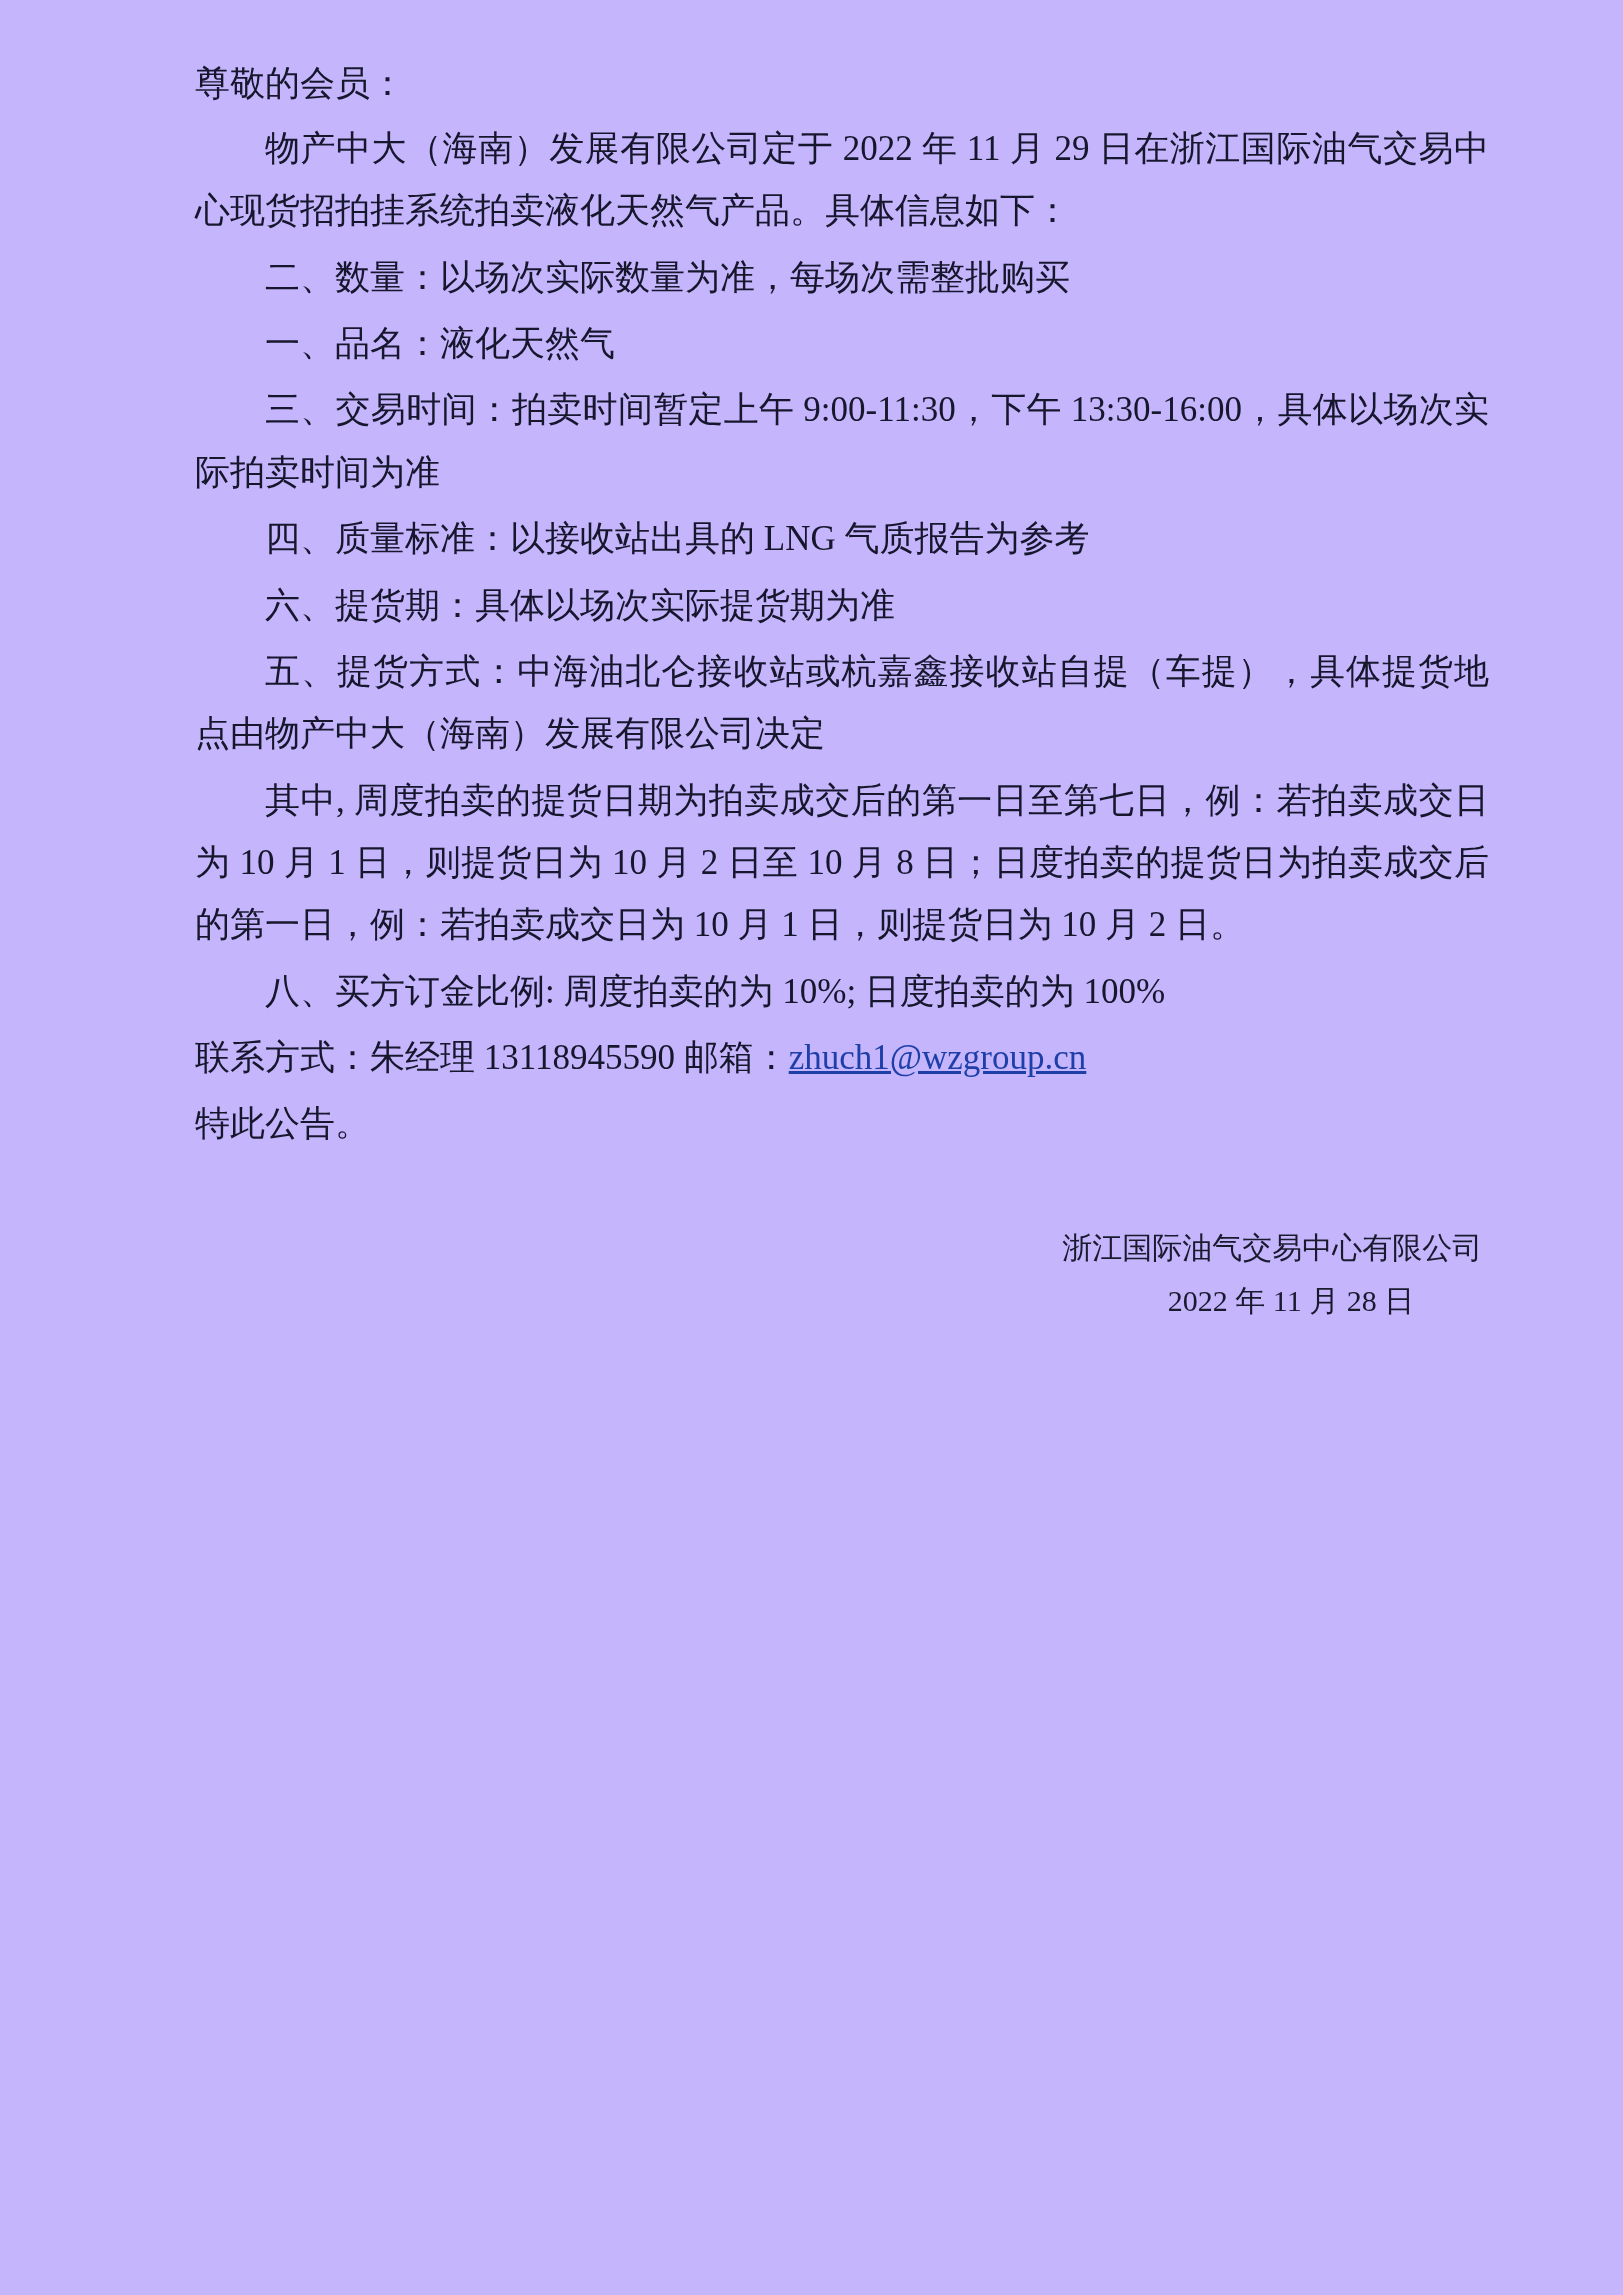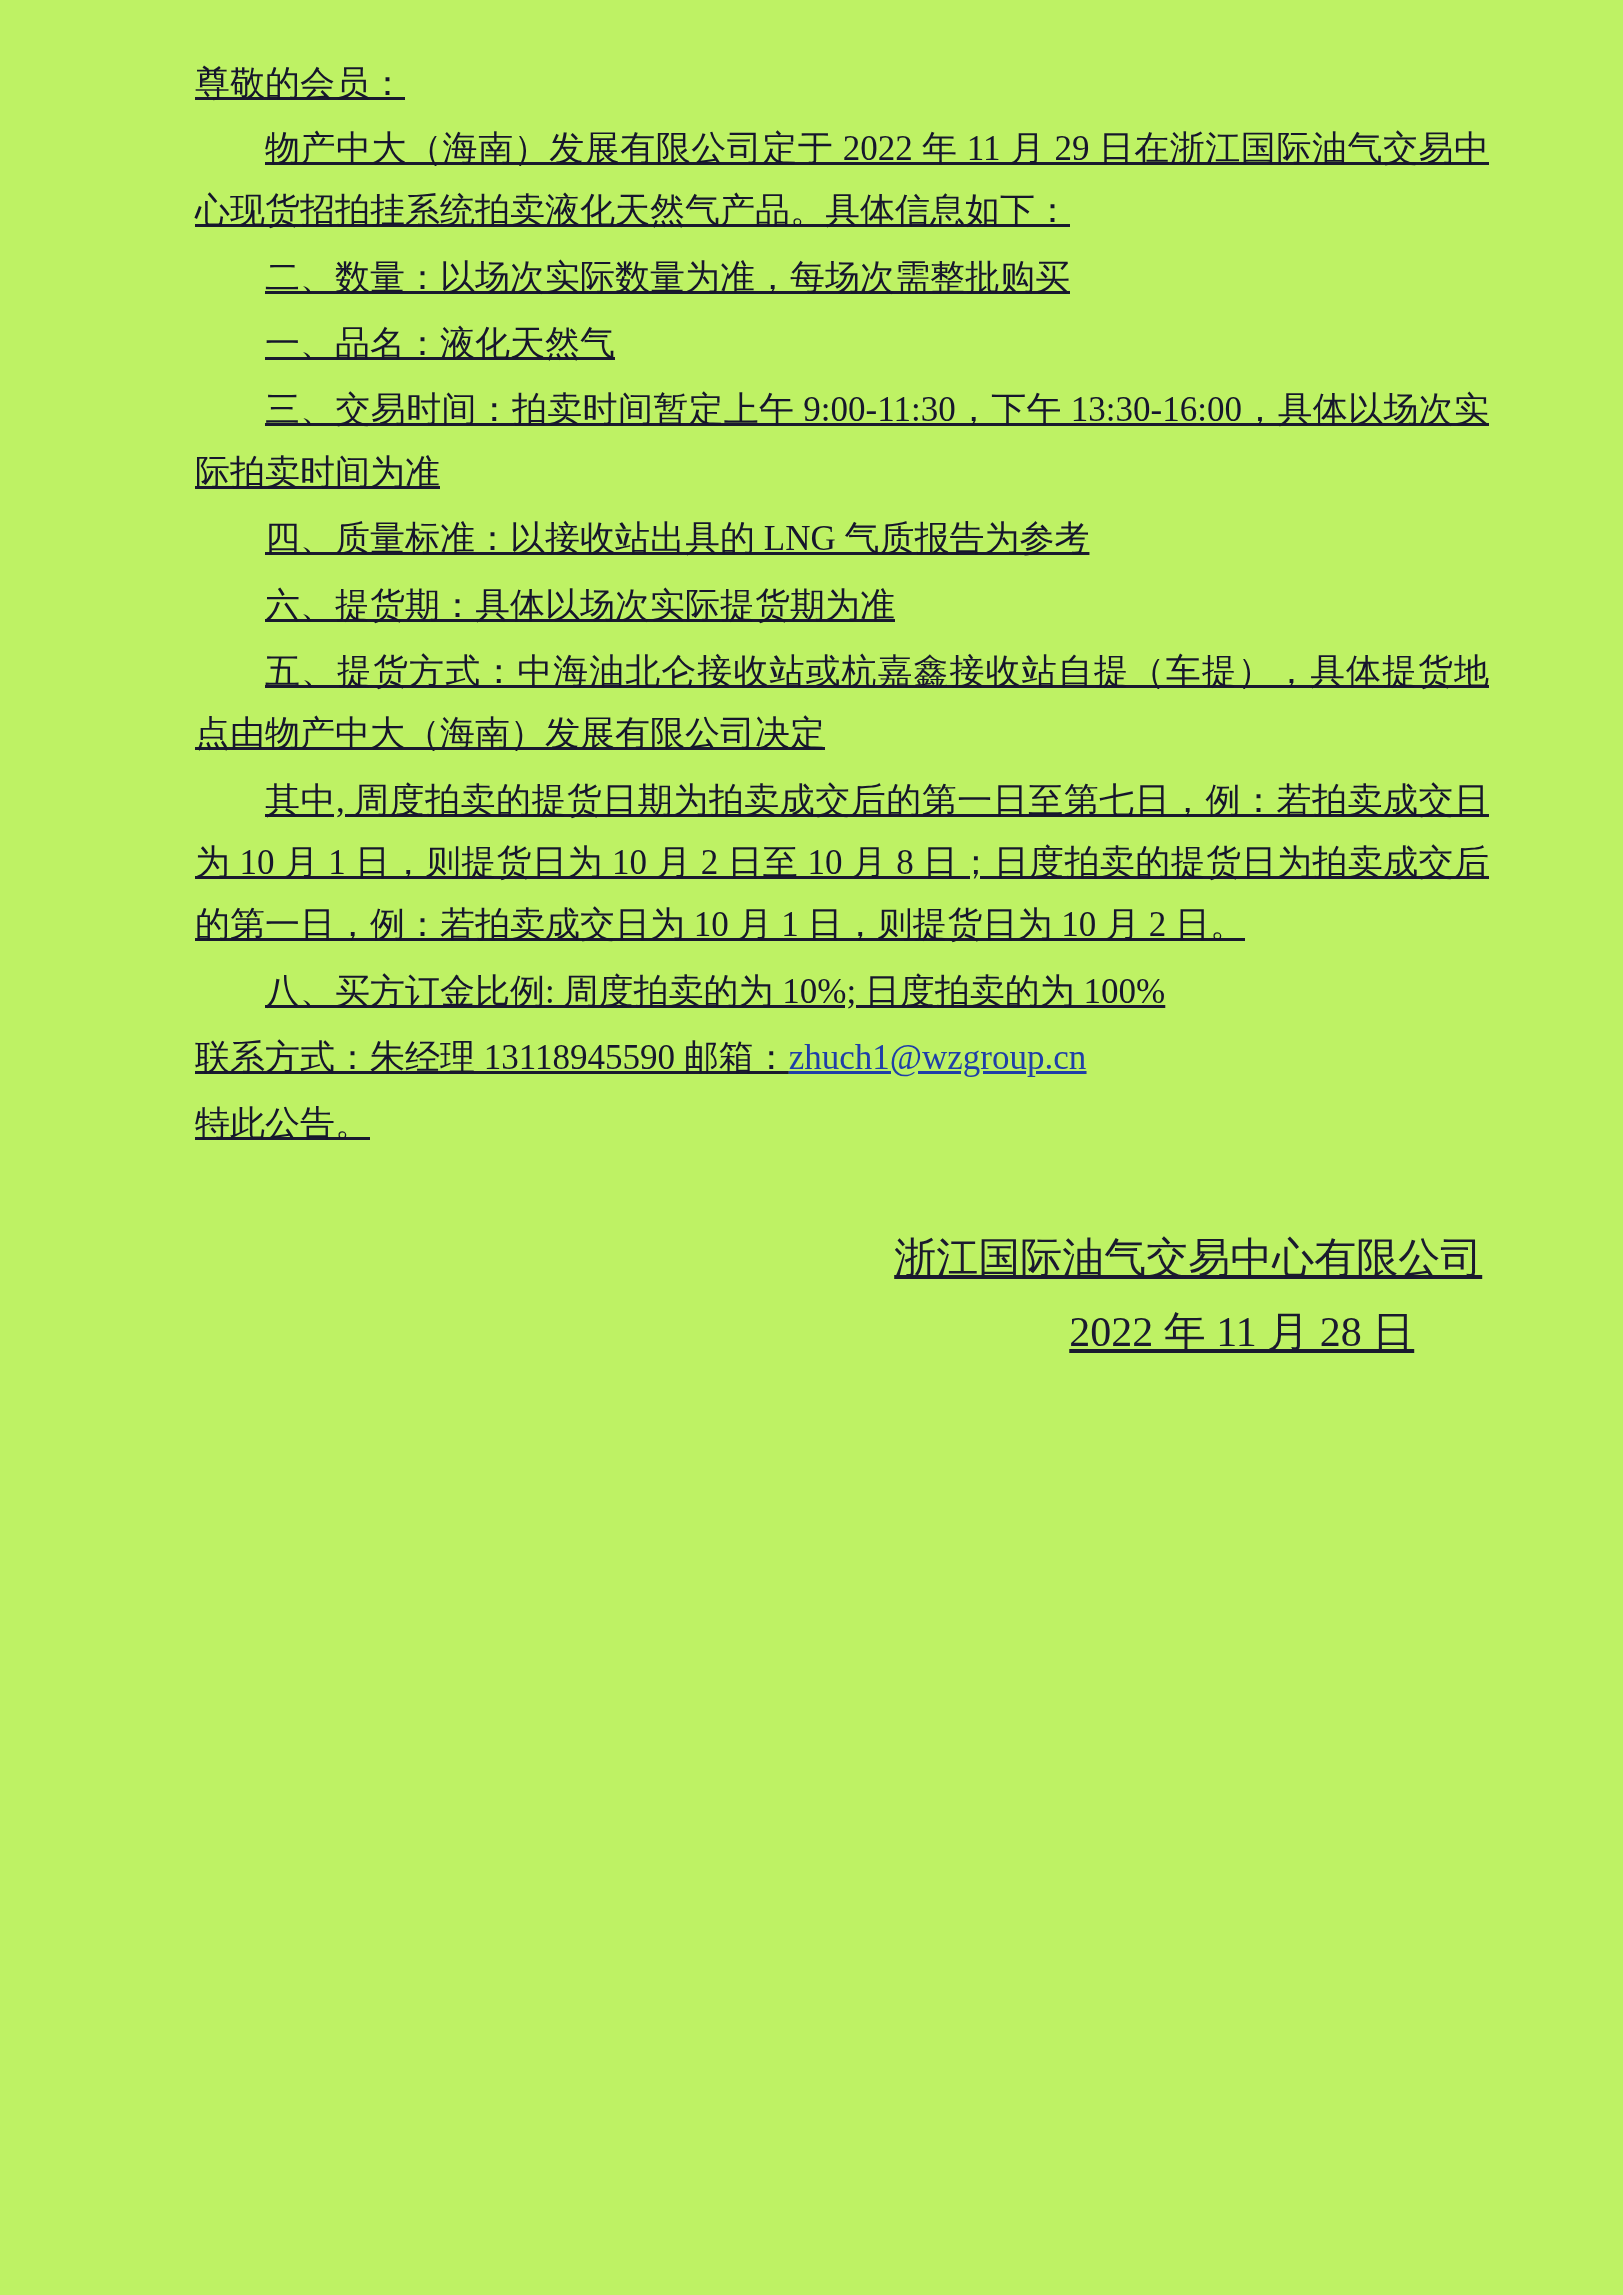--- a/index.html
+++ b/index.html
@@ -9,24 +9,23 @@
     background: #ffffff;
   }
   body {
     font-family: "Liberation Serif", "DejaVu Serif", serif;
     color: #1a1a2e;
   }
   .page {
     position: relative;
     width: 1623px;
     height: 2295px;
-    background: #bef264;
+    background: #c4b5fd;
     box-sizing: border-box;
     padding: 53px 134px 16px 195px;
-    text-decoration: underline;
   }
   .doc-body {
     font-size: 35px;
     line-height: 1.78;
     color: #16162c;
   }
   .para {
     margin: 0 0 4.1px 0;
     text-align: justify;
     text-justify: inter-ideograph;
@@ -41,21 +40,21 @@
     margin: 0 0 2.7px 0;
     text-indent: 0;
   }
   .link {
     color: #1f3fa8;
     text-decoration: underline;
   }
   .signature-block {
     margin-top: 65px;
     text-align: right;
-    font-size: 42px;
+    font-size: 30px;
     line-height: 1.78;
     padding-right: 6.8px;
   }
   .sig-line {
     margin: 0;
   }
   .sig-date {
     margin: 0;
     padding-right: 68px;
   }

